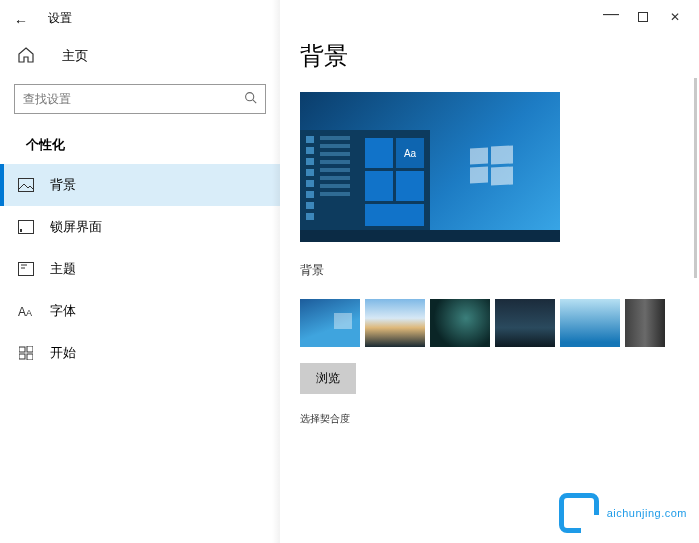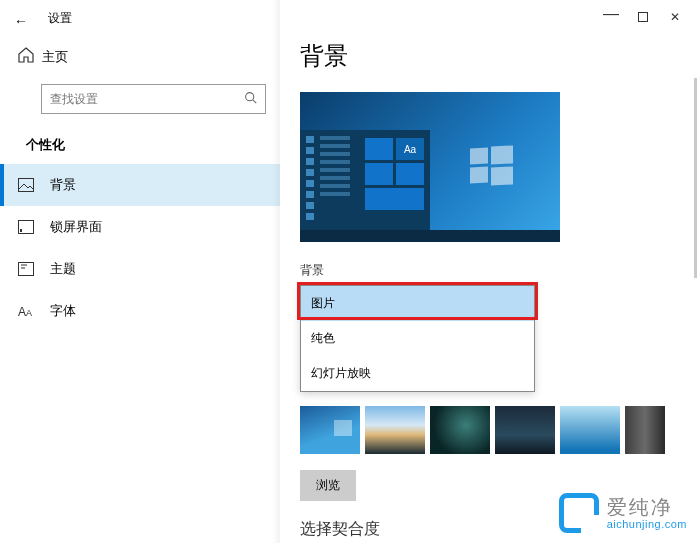--- a/index.html
+++ b/index.html
@@ -3,25 +3,25 @@
 <meta charset="utf-8">
 <style>
   * { box-sizing: border-box; margin: 0; padding: 0; font-family: "Microsoft YaHei", "Segoe UI", sans-serif; }
   body { width: 699px; height: 543px; background: #fff; position: relative; overflow: hidden; }
   .app { display: flex; width: 100%; height: 100%; }
   
   .sidebar { width: 280px; height: 100%; background: #fff; position: relative; }
   .titlebar-left { display: flex; align-items: center; padding: 10px 14px; gap: 20px; }
   .back-arrow { font-size: 14px; cursor: pointer; }
   .app-title { font-size: 12px; }
-  .home-row { display: flex; align-items: center; gap: 8px; padding: 10px 18px; cursor: pointer; }
+  .home-row { display: flex; gap: 28px; padding: 10px 18px; cursor: pointer; }
   .home-row .icon { width: 16px; }
   .home-row span { font-size: 13px; }
   .search-wrap { padding: 8px 14px; }
-  .search-box { display: flex; align-items: center; justify-content: space-between; border: 1px solid #999; padding: 6px 8px; margin-left: 27px; }
+  .search-box { display: flex; align-items: center; justify-content: space-between; border: 1px solid #999; padding: 6px 8px; }
   .search-box input { border: none; outline: none; font-size: 12px; flex: 1; background: transparent; }
   .search-box .sicon { color: #666; font-size: 12px; }
   .category { font-size: 13px; font-weight: 600; padding: 14px 26px 10px; }
   .nav { display: flex; flex-direction: column; }
   .nav-item { display: flex; align-items: center; gap: 16px; padding: 12px 18px; cursor: pointer; font-size: 13px; position: relative; }
   .nav-item .icon { width: 16px; display: flex; justify-content: center; color: #444; }
   .nav-item.active { background: #d9edf9; }
   .nav-item.active::before { content: ""; position: absolute; left: 0; top: 0; bottom: 0; width: 4px; background: #0078d4; }
   .divider-shadow { position: absolute; right: 0; top: 0; bottom: 0; width: 8px; background: linear-gradient(to right, rgba(0,0,0,0) 0%, rgba(0,0,0,0.05) 100%); pointer-events: none; }
   
@@ -38,21 +38,21 @@
   .winlogo .s2 { left: 21px; top: 0; width: 22px; height: 18px; transform: skewY(-3deg); }
   .winlogo .s3 { left: 0; top: 21px; width: 18px; height: 16px; transform: skewY(-3deg); }
   .winlogo .s4 { left: 21px; top: 21px; width: 22px; height: 18px; transform: skewY(-3deg); }
   .preview .taskbar { position: absolute; left: 0; right: 0; bottom: 0; height: 12px; background: #0b2b45; }
   .preview .startpanel { position: absolute; left: 0; bottom: 12px; width: 130px; height: 100px; background: #0d3b5e; }
   .startpanel .col1 { position: absolute; left: 6px; top: 6px; bottom: 6px; width: 8px; }
   .startpanel .col1 div { height: 7px; margin-bottom: 4px; background: #3c87bb; }
   .startpanel .col2 { position: absolute; left: 20px; top: 6px; display: flex; flex-direction: column; gap: 4px; }
   .startpanel .col2 div { width: 30px; height: 4px; background: #2f6b94; }
   .startpanel .tiles { position: absolute; right: 6px; top: 8px; display: grid; grid-template-columns: 28px 28px; gap: 3px; }
-  .startpanel .tiles div { height: 22px; background: #1173c9; }
+  .startpanel .tiles div { height: 30px; background: #1173c9; }
   .startpanel .tiles .aa { display: flex; align-items: center; justify-content: center; color: #fff; font-size: 10px; background: #0e65b0; }
   
   .section-label { font-size: 12px; padding-top: 20px; padding-bottom: 6px; color: #333; }
   
   .dropdown { position: relative; width: 235px; }
   .dropdown-open { border: 1px solid #888; background: #fff; box-shadow: 0 2px 8px rgba(0,0,0,0.18); }
   .dd-option { padding: 9px 10px; font-size: 12px; cursor: pointer; }
   .dd-option.selected { background: #b9dcf6; }
   .dd-highlight { position: absolute; left: -3px; top: -3px; width: 241px; height: 38px; border: 3px solid #e02020; pointer-events: none; }
   
@@ -60,21 +60,21 @@
   .thumb { width: 60px; height: 48px; cursor: pointer; }
   .t1 { background: linear-gradient(160deg,#1c5c9b 0%, #3fa4de 60%, #3fa4de 100%); position: relative; }
   .t1::after { content:""; position:absolute; right:8px; top:14px; width:18px; height:16px; background: rgba(255,255,255,0.4); }
   .t2 { background: linear-gradient(to bottom,#7fb9e6 0%, #d6e8f5 40%, #deb879 60%, #1a2a33 100%); }
   .t3 { background: radial-gradient(circle at 60% 40%, #3b7f7b 0%, #0a2526 70%); }
   .t4 { background: linear-gradient(to bottom,#1b2b3b 0%, #2a4a5e 60%, #0e1a22 100%); }
   .t5 { background: linear-gradient(to bottom,#b6e0f3 0%, #1576b7 90%); }
   .t6 { background: linear-gradient(to right,#404040 0%, #6a6a6a 50%, #2a2a2a 100%); width: 40px; }
   
   .browse-btn { display: inline-block; background: #ccc; padding: 7px 16px; font-size: 12px; margin-top: 16px; cursor: pointer; }
-  .fit-label { font-size: 16px; padding-top: 18px; color: #333; }
+  .fit-label { font-size: 10px; padding-top: 18px; color: #333; }
   
   .scrollbar { position: absolute; right: 2px; top: 78px; width: 3px; height: 200px; background: #c9c9c9; }
   
   .watermark { position: absolute; right: 12px; bottom: 10px; display: flex; align-items: center; gap: 8px; }
   .wm-logo { width: 40px; height: 40px; border: 5px solid #1e9be8; border-radius: 8px; position: relative; }
   .wm-logo::after { content:""; position:absolute; right:-5px; bottom:-5px; width:18px; height:18px; background:#fff; }
   .wm-text { display: flex; flex-direction: column; line-height: 1.1; }
   .wm-text .cn { font-size: 20px; color: #888; letter-spacing: 2px; }
   .wm-text .en { font-size: 11px; color: #1e9be8; letter-spacing: 0.5px; }
 </style>
@@ -138,20 +138,31 @@
       </div>
       <div class="nav-item">
         <span class="icon">
             <svg width="16" height="14" viewBox="0 0 16 14">
               <text x="0" y="12" font-size="12" fill="#333">A</text>
               <text x="8" y="12" font-size="9" fill="#333">A</text>
             </svg>
           </span>
         <span>字体</span>
       </div>
+      <div class="nav-item">
+        <span class="icon">
+            <svg width="14" height="14" viewBox="0 0 14 14">
+              <rect x="0" y="1" width="6" height="5" fill="none" stroke="#333"></rect>
+              <rect x="8" y="0" width="6" height="6" fill="none" stroke="#333"></rect>
+              <rect x="0" y="8" width="6" height="5" fill="none" stroke="#333"></rect>
+              <rect x="8" y="8" width="6" height="6" fill="none" stroke="#333"></rect>
+            </svg>
+          </span>
+        <span>开始</span>
+      </div>
     </div>
     <div class="divider-shadow"></div>
   </div>
 
   <div class="main">
     <div class="win-controls">
       <div class="min">―</div>
       <div>
           <svg width="10" height="10">
             <rect x="0.5" y="0.5" width="9" height="9" fill="none" stroke="#333"></rect>
@@ -197,42 +208,33 @@
           <div></div>
             <div></div>
             <div style="grid-column:1/3;height:22px;"></div>
         </div>
       </div>
       <div class="taskbar"></div>
     </div>
 
     <div class="section-label">背景</div>
 
-    <div class="dropdown">
-      <div class="dropdown-open">
-        <div class="dd-option selected">图片</div>
-        <div class="dd-option">纯色</div>
-        <div class="dd-option">幻灯片放映</div>
-      </div>
-      <div class="dd-highlight"></div>
-    </div>
 
     <div class="thumbs">
       <div class="thumb t1"></div>
       <div class="thumb t2"></div>
       <div class="thumb t3"></div>
       <div class="thumb t4"></div>
       <div class="thumb t5"></div>
       <div class="thumb t6"></div>
     </div>
 
     <div class="browse-btn">浏览</div>
     <div class="fit-label">选择契合度</div>
   </div>
 </div>
 
 <div class="watermark">
   <div class="wm-logo"></div>
   <div class="wm-text">
-    <span class="cn">爱纯净</span>
     <span class="en">aichunjing.com</span>
   </div>
 </div>
 
 </body></html>

